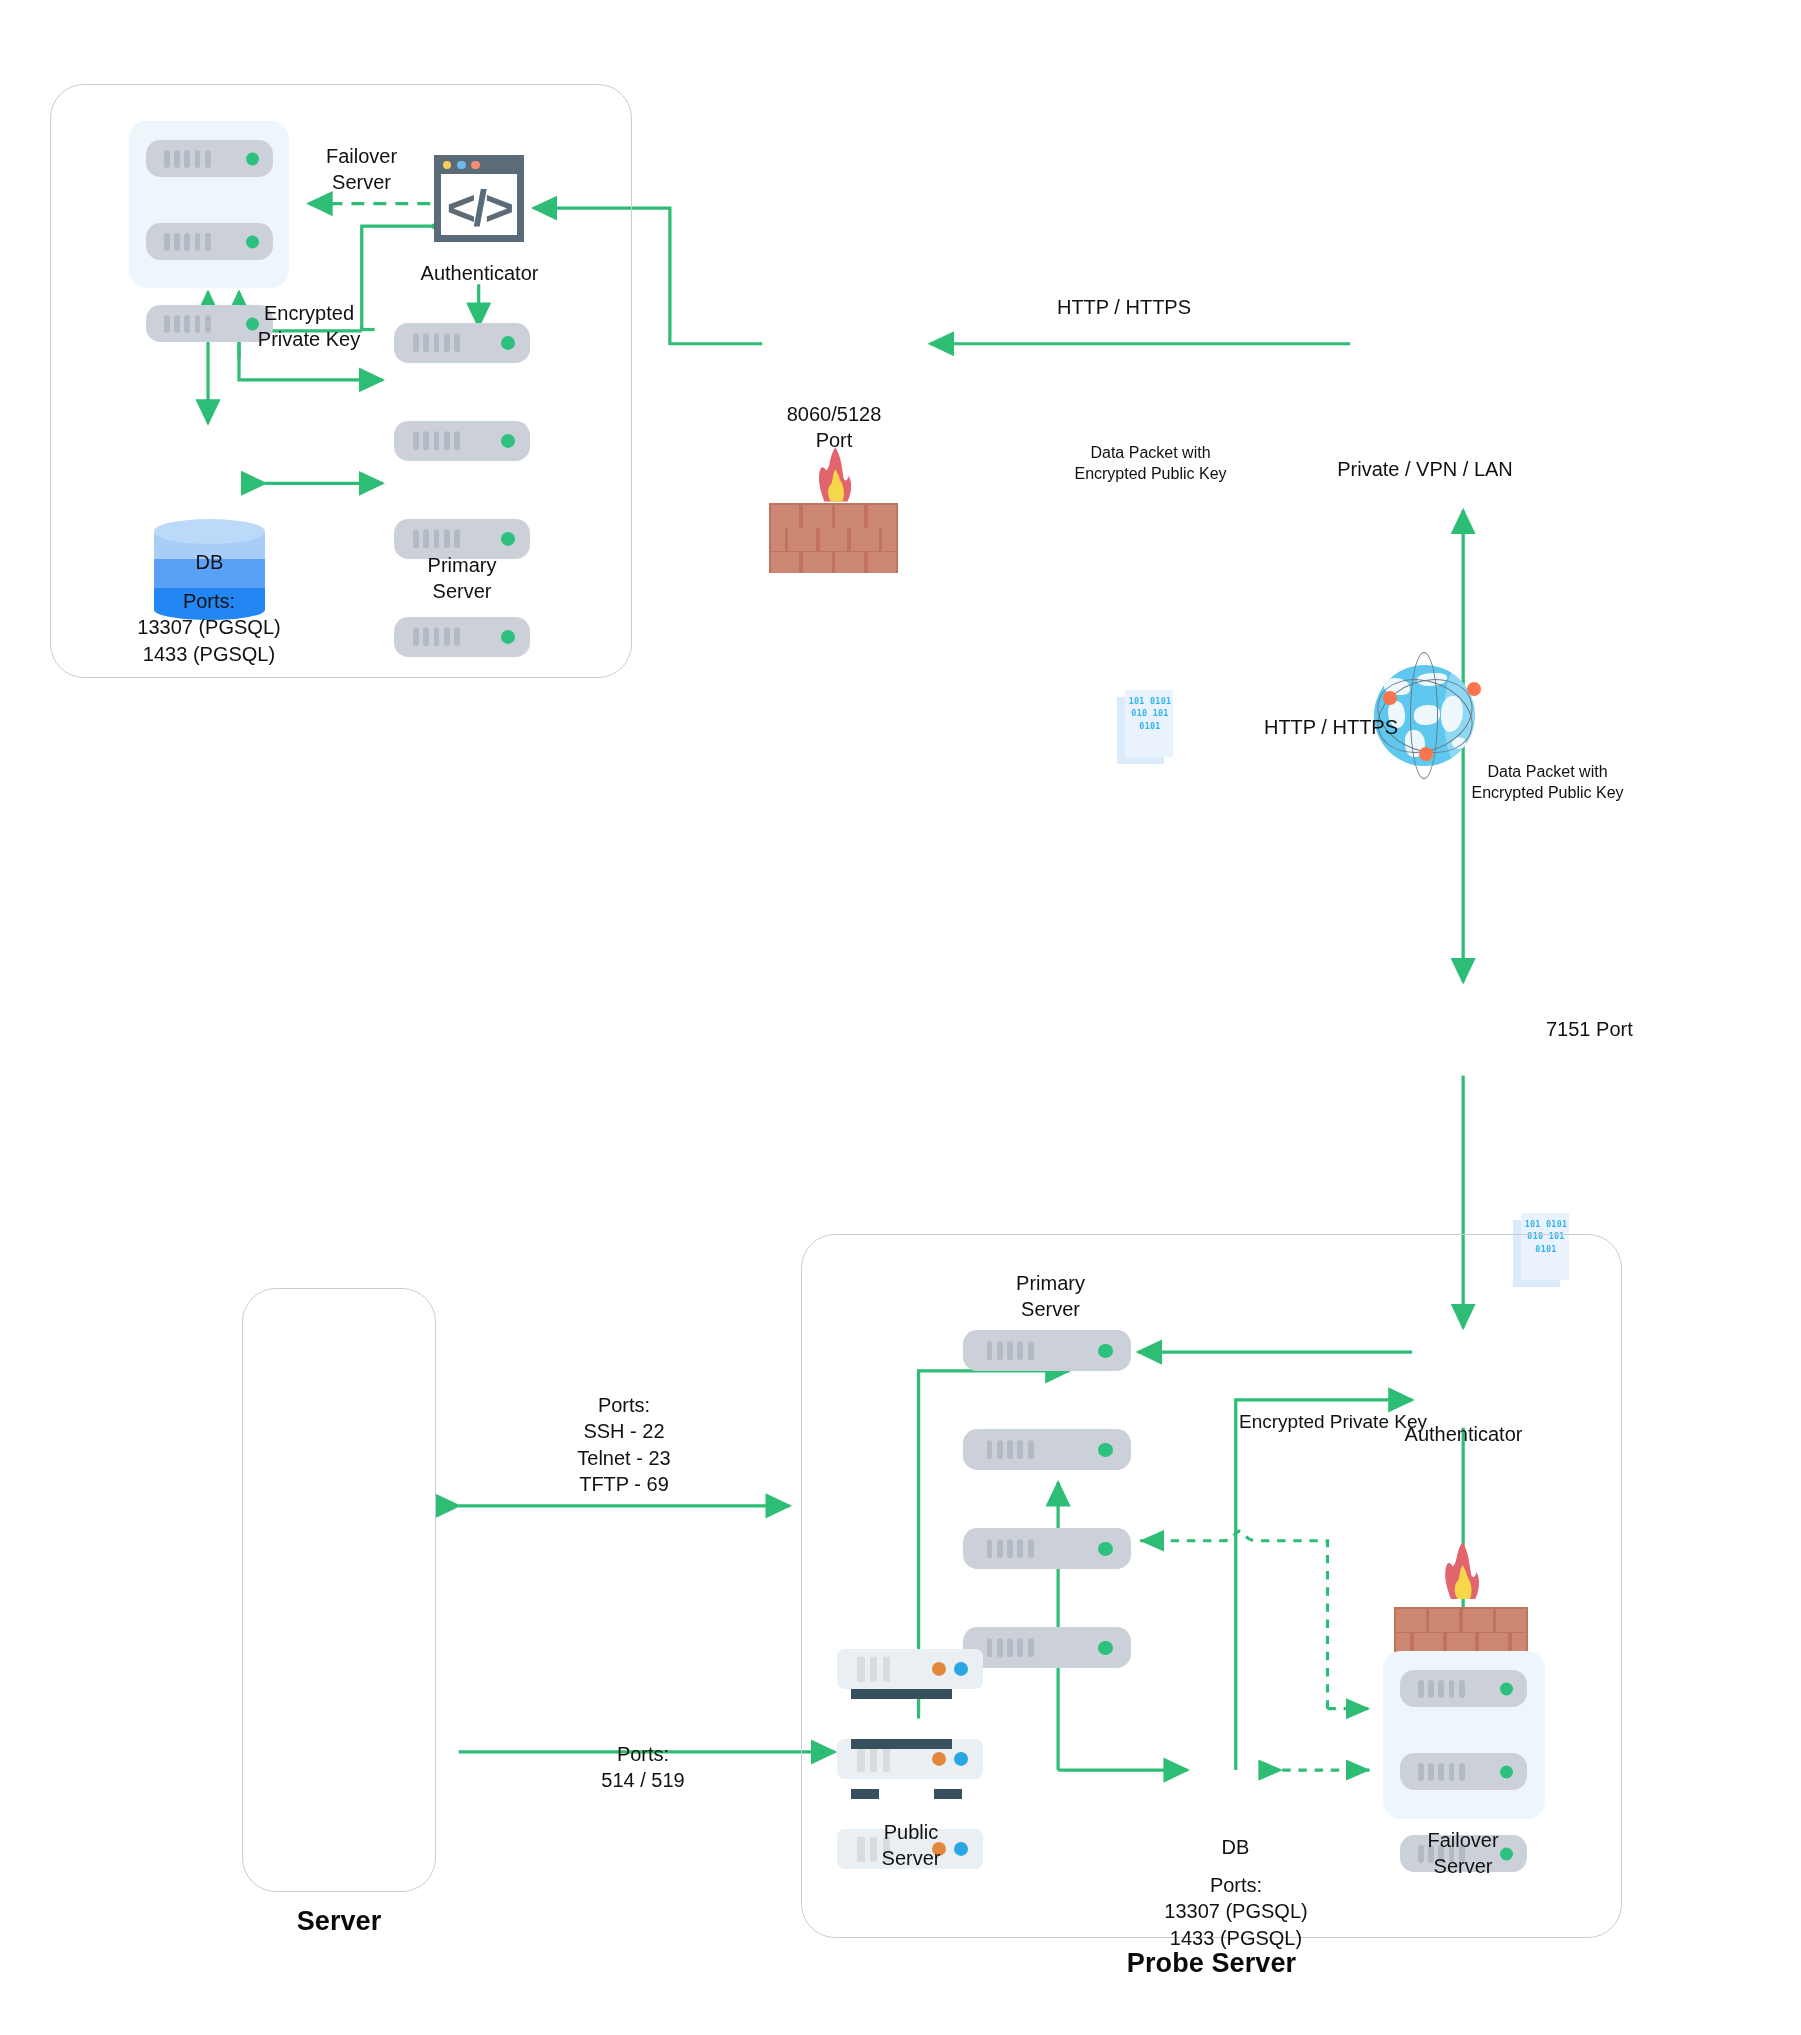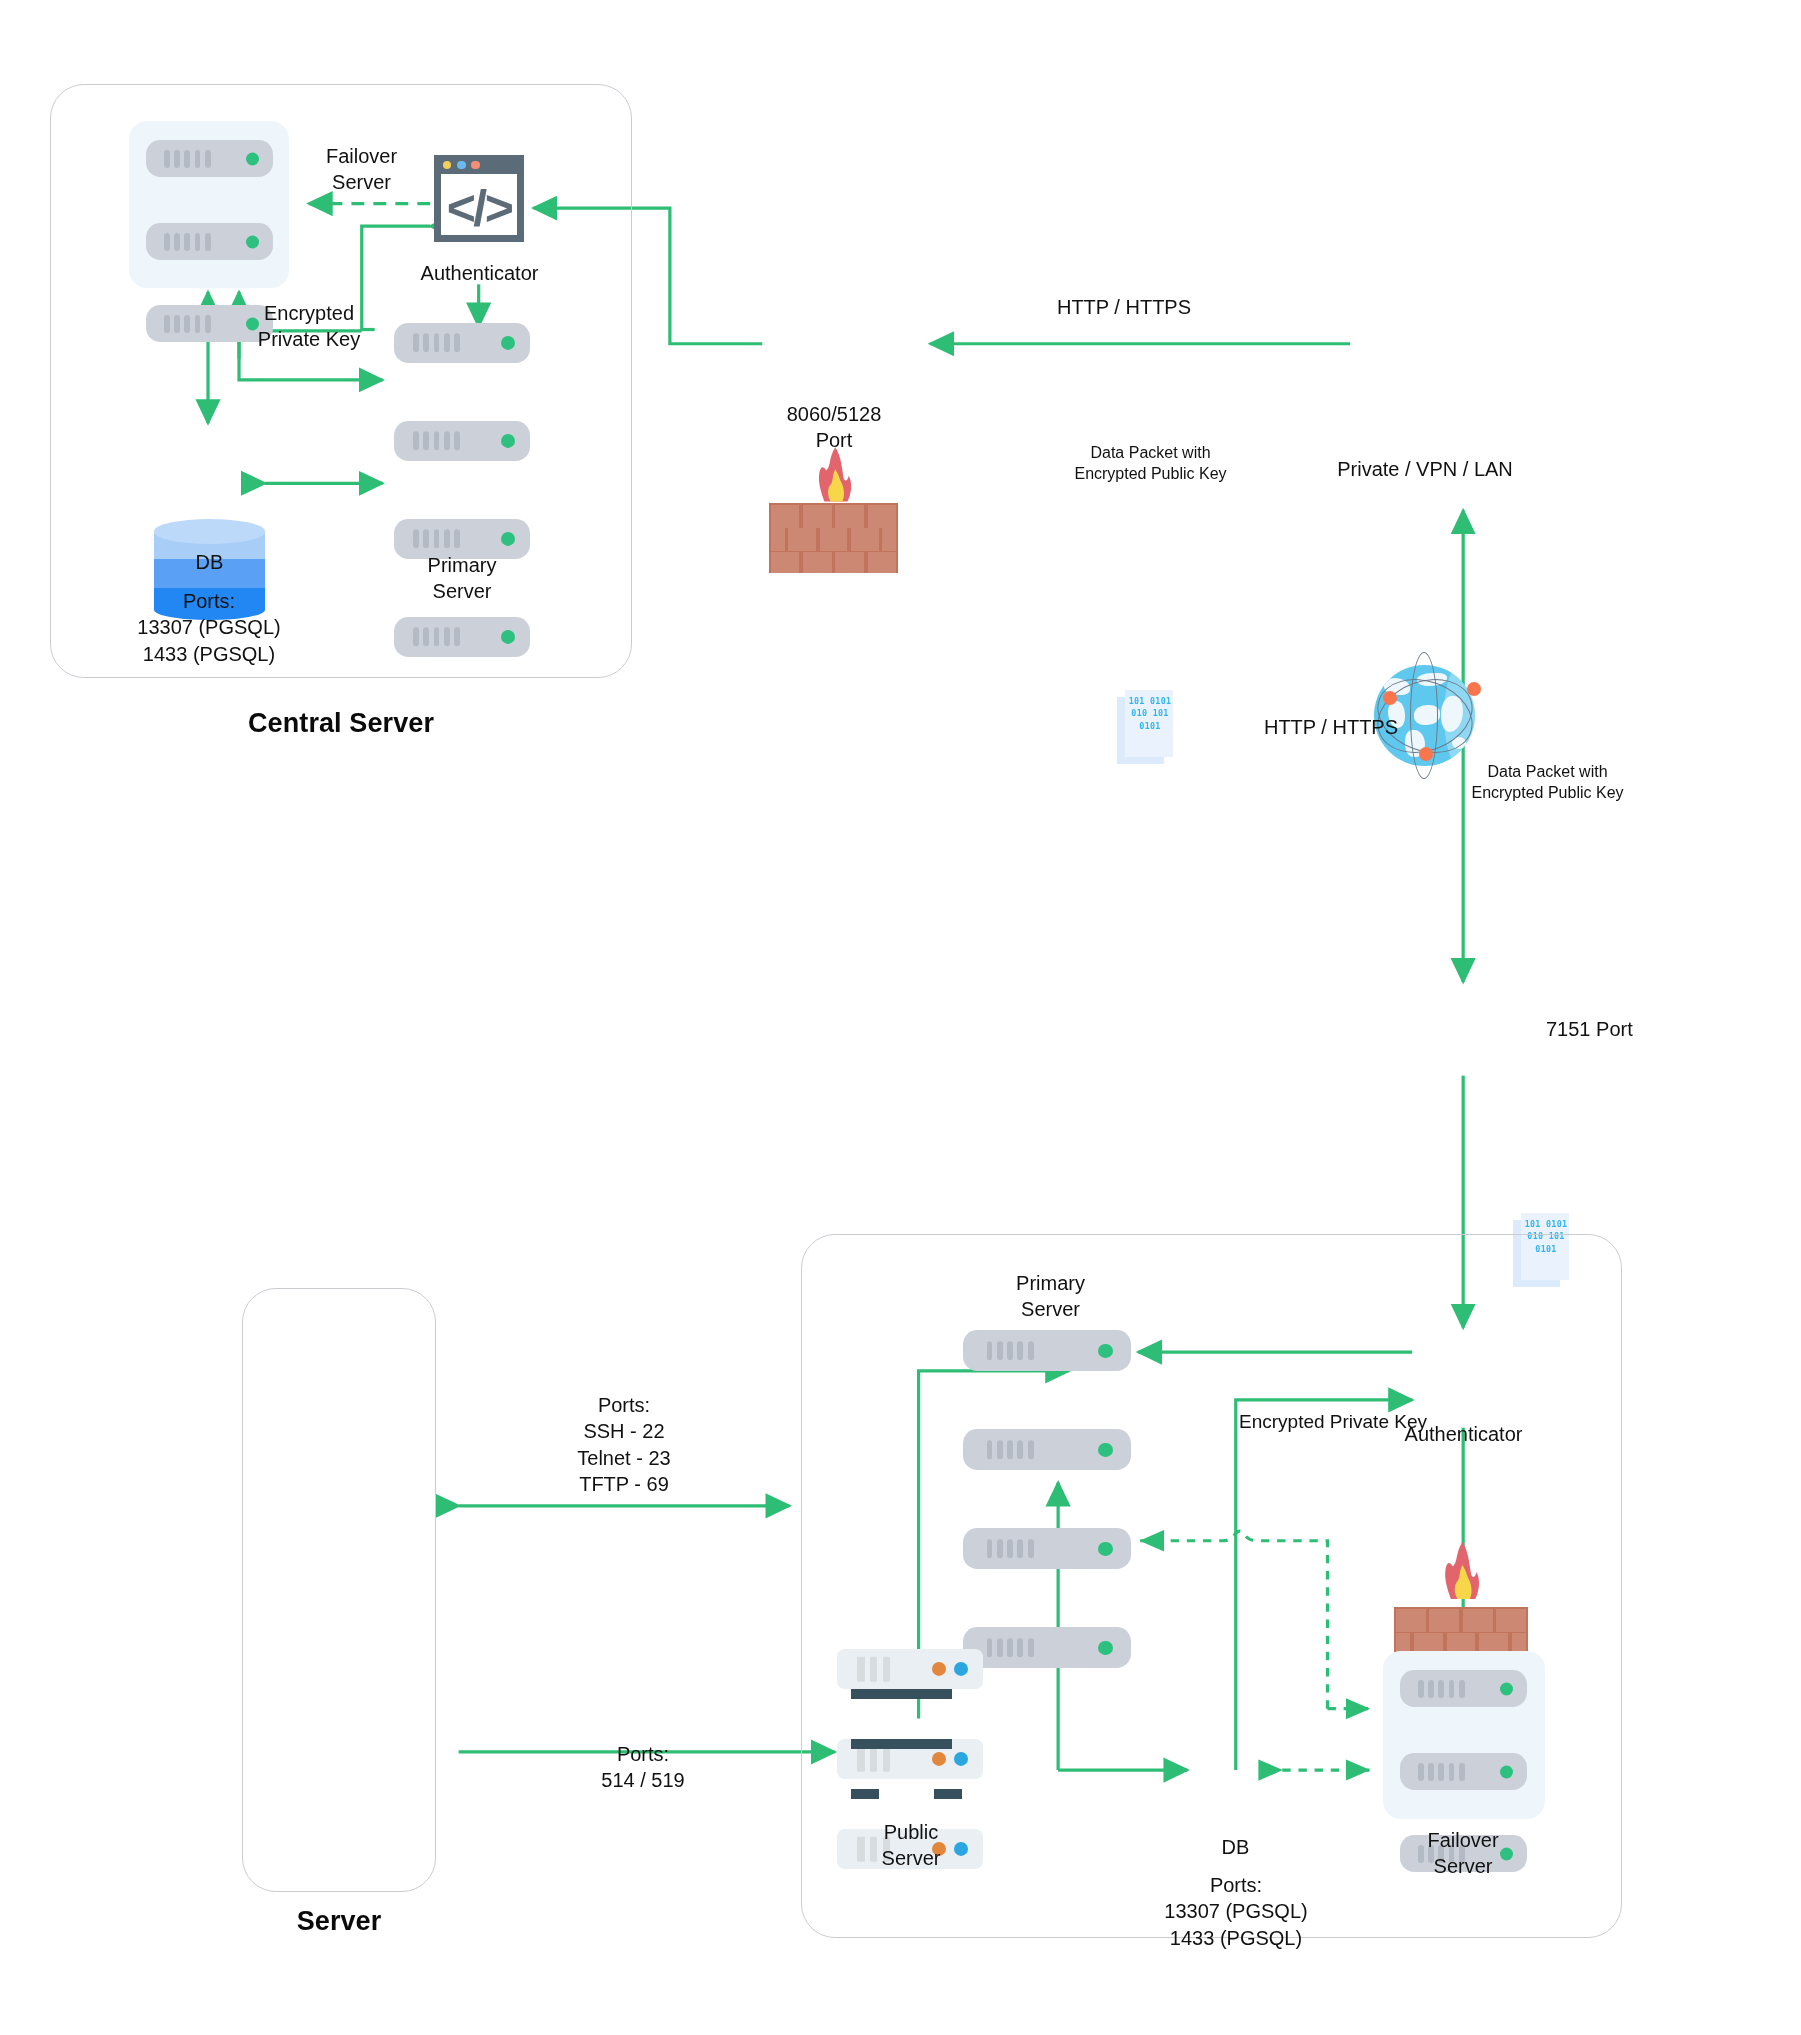--- a/index.html
+++ b/index.html
@@ -295,21 +295,20 @@
       <path d="M 1985,2740 L 2120,2740" stroke-dasharray="13 12" marker-start="url(#ahS)" marker-end="url(#ahS)"></path>
 
       <path d="M 1422,2660 L 1422,2122 L 1655,2122" marker-end="url(#ah)"></path>
 
       <path d="M 1638,2740 L 1638,2295" marker-end="url(#ah)"></path>
       <path d="M 1638,2740 L 1838,2740" marker-end="url(#ah)"></path>
     </g>
   </svg>
 
   <div class="group-box abs" style="left:50px; top:84px; width:582px; height:594px;"></div>
-  <div class="group-title abs" style="left:50px; top:708px; width:582px;">Central Server</div>
 
   <div class="rackpanel abs" style="left:129px; top:121px; width:160px; height:167px;">
     <div class="srv abs" style="left:17px; top:19.4px; width:127px; height:37px;">
       <span class="vents">
         <i style="height:18px"></i>
           <i style="height:18px"></i>
           <i style="height:18px"></i>
           <i style="height:18px"></i>
           <i style="height:18px"></i>
       </span>
@@ -519,20 +518,21 @@
   <div class="group-title abs" style="left:242px; top:1906px; width:194px;">Server</div>
 
   <div class="lbl abs" style="left:527px; top:1392px; width:194px;">Ports:
 SSH - 22
 Telnet - 23
 TFTP - 69</div>
   <div class="lbl abs" style="left:546px; top:1741px; width:194px;">Ports:
 514 / 519</div>
 
   <div class="group-box abs" style="left:801px; top:1234px; width:821px; height:704px;"></div>
+  <div class="group-title abs" style="left:801px; top:1948px; width:821px;">Probe Server</div>
 
   <div class="lbl abs" style="left:976px; top:1270px; width:149px;">Primary
 Server</div>
 
   <div class="abs" style="left:963px; top:1330px; width:168px; height:213px;">
     <div class="srv abs" style="left:0; top:0; width:168px; height:41px;">
       <span class="vents">
         <i style="height:19.4px"></i>
           <i style="height:19.4px"></i>
           <i style="height:19.4px"></i>

